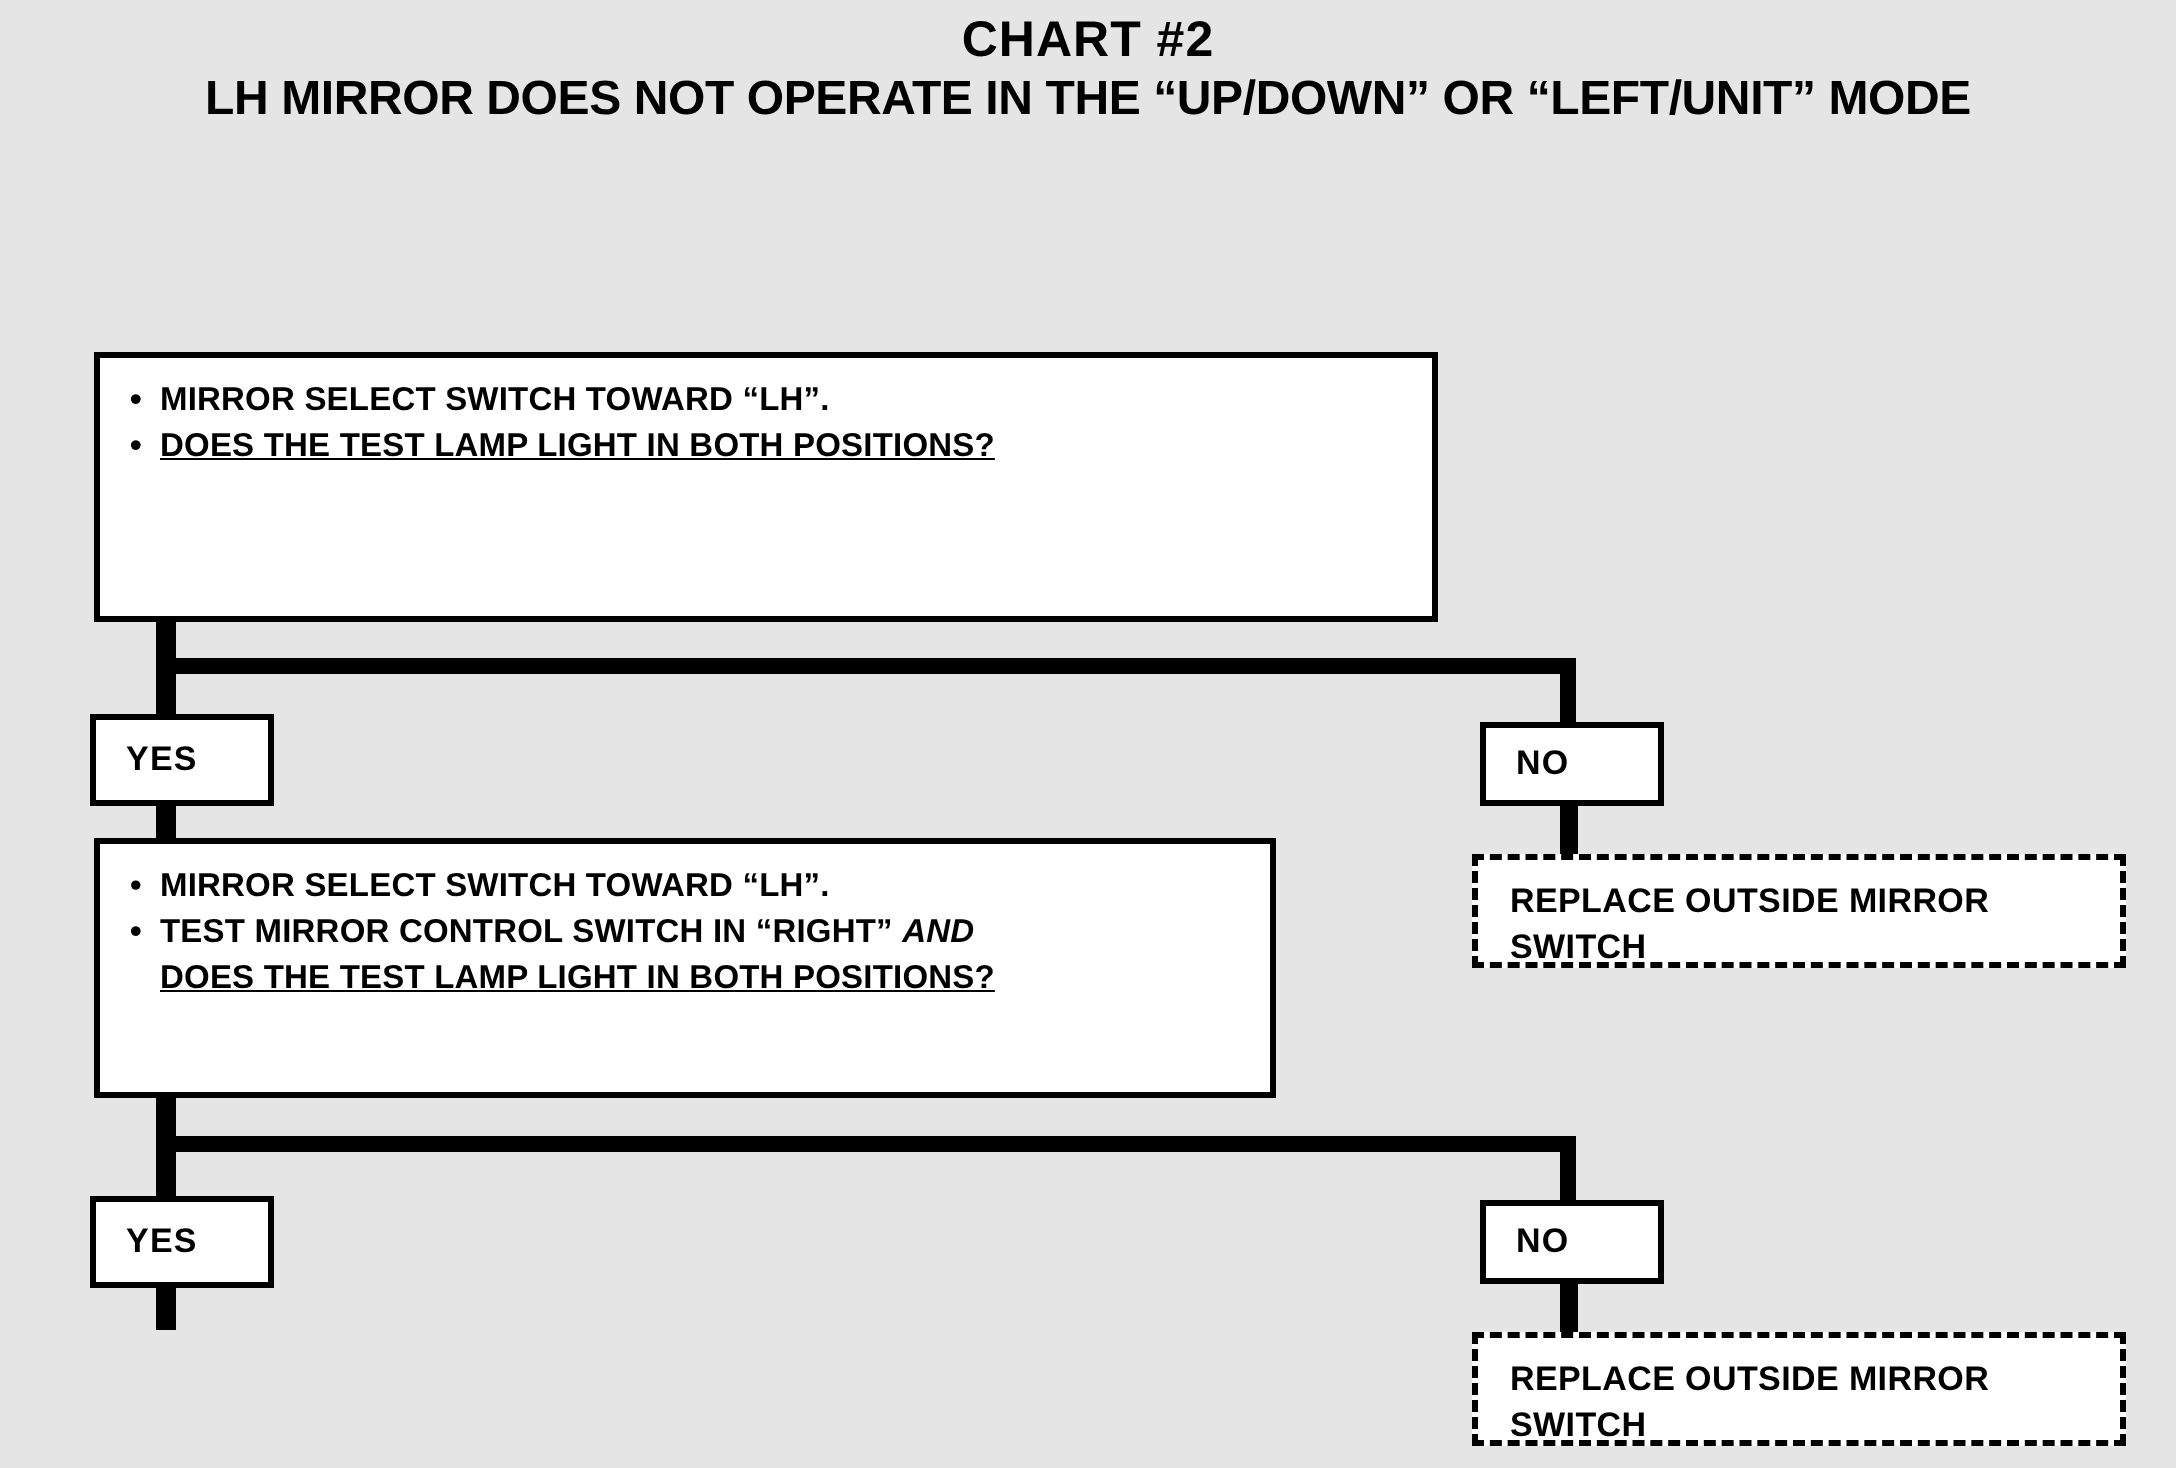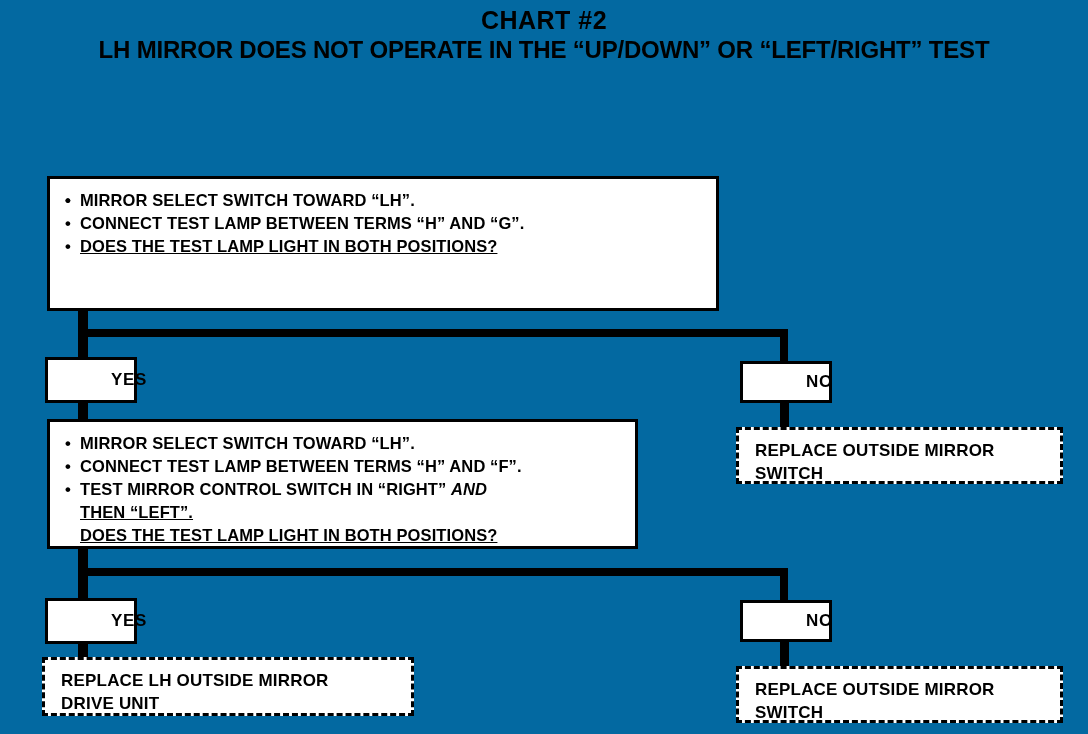--- a/index.html
+++ b/index.html
@@ -7,21 +7,21 @@
     padding: 0;
     background: #ffffff;
   }
   body {
     font-family: "Liberation Sans", sans-serif;
   }
   #page {
     position: relative;
     width: 1088px;
     height: 734px;
-    background: #0369a1;
+    background: #e5e5e5;
     overflow: hidden;
   }
 
   
   .title-main {
     position: absolute;
     left: 0;
     top: 6px;
     width: 1088px;
     text-align: center;
@@ -96,21 +96,20 @@
   .yn-box {
     display: flex;
     align-items: center;
     justify-content: flex-start;
     padding-left: 15px;
   }
   .yn-box .yn-label {
     font-size: 17px;
     font-weight: bold;
     letter-spacing: 0.6px;
-    margin-left: 48px;
   }
 
   
   .result-box {
     padding: 9px 12px 8px 16px;
   }
   .result-box .result-text {
     font-size: 17px;
     font-weight: bold;
     line-height: 23px;
@@ -123,21 +122,21 @@
     position: absolute;
     background: #000;
   }
 </style>
 </head>
 <body>
 
 <div id="page">
 
   <div class="title-main">CHART #2</div>
-  <div class="title-sub">LH MIRROR DOES NOT OPERATE IN THE “UP/DOWN” OR “LEFT/RIGHT” TEST</div>
+  <div class="title-sub">LH MIRROR DOES NOT OPERATE IN THE “UP/DOWN” OR “LEFT/UNIT” MODE</div>
 
   <div class="conn" style="left:78px; top:308px; width:10px; height:60px;"></div>
 
   <div class="conn" style="left:78px; top:329px; width:710px; height:8px;"></div>
 
   <div class="conn" style="left:780px; top:329px; width:8px; height:40px;"></div>
 
   <div class="conn" style="left:78px; top:400px; width:10px; height:22px;"></div>
 
   <div class="conn" style="left:780px; top:400px; width:9px; height:28px;"></div>
@@ -156,21 +155,20 @@
     <ul class="step-list">
       <li>
         <span class="bullet">•</span>
       </li>
       <li>
         <span class="bullet">•</span>
         <span>MIRROR SELECT SWITCH TOWARD “LH”.</span>
       </li>
       <li>
         <span class="bullet">•</span>
-        <span>CONNECT TEST LAMP BETWEEN TERMS “H” AND “G”.</span>
       </li>
       <li>
         <span class="bullet">•</span>
         <span class="cont">DOES THE TEST LAMP LIGHT IN BOTH POSITIONS?</span>
       </li>
     </ul>
   </div>
 
   <div class="node solid-box yn-box" style="left:45px; top:357px; width:92px; height:46px;">
     <span class="yn-label">YES</span>
@@ -186,42 +184,36 @@
   </div>
 
   <div class="node solid-box step-box" style="left:47px; top:419px; width:591px; height:130px;">
     <ul class="step-list">
       <li>
         <span class="bullet">•</span>
         <span>MIRROR SELECT SWITCH TOWARD “LH”.</span>
       </li>
       <li>
         <span class="bullet">•</span>
-        <span>CONNECT TEST LAMP BETWEEN TERMS “H” AND “F”.</span>
       </li>
       <li>
         <span class="bullet">•</span>
         <span>TEST MIRROR CONTROL SWITCH IN “RIGHT” </span><span class="ital">AND</span>
-        <span class="cont">THEN “LEFT”.</span>
         <span class="cont">DOES THE TEST LAMP LIGHT IN BOTH POSITIONS?</span>
       </li>
     </ul>
   </div>
 
   <div class="node solid-box yn-box" style="left:45px; top:598px; width:92px; height:46px;">
     <span class="yn-label">YES</span>
   </div>
 
   <div class="node solid-box yn-box" style="left:740px; top:600px; width:92px; height:42px;">
     <span class="yn-label">NO</span>
   </div>
 
-  <div class="node dashed-box result-box" style="left:42px; top:657px; width:372px; height:59px;">
-    <span class="result-text">REPLACE LH OUTSIDE MIRROR
-DRIVE UNIT</span>
-  </div>
 
   <div class="node dashed-box result-box" style="left:736px; top:666px; width:327px; height:57px;">
     <span class="result-text">REPLACE OUTSIDE MIRROR
 SWITCH</span>
   </div>
 
 </div>
 
 </body></html>

